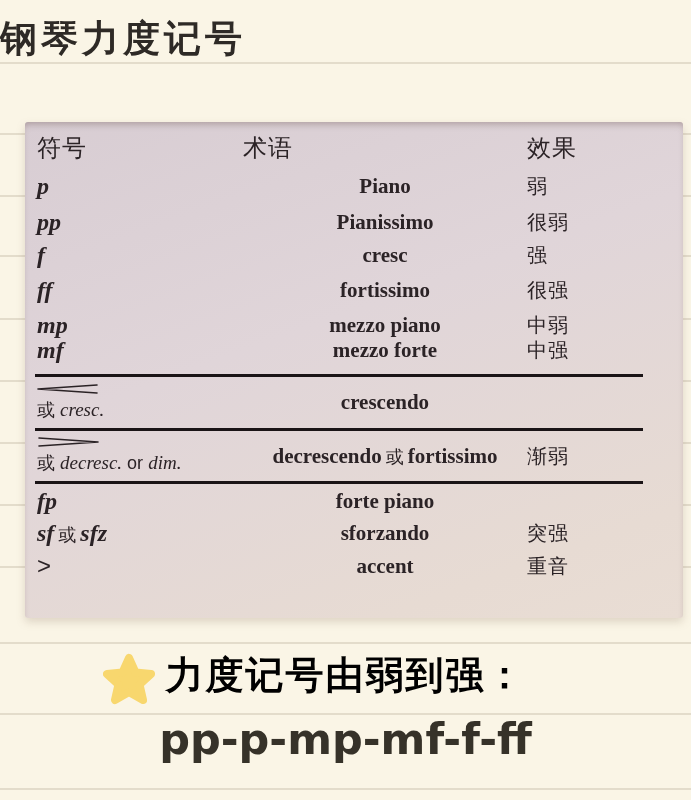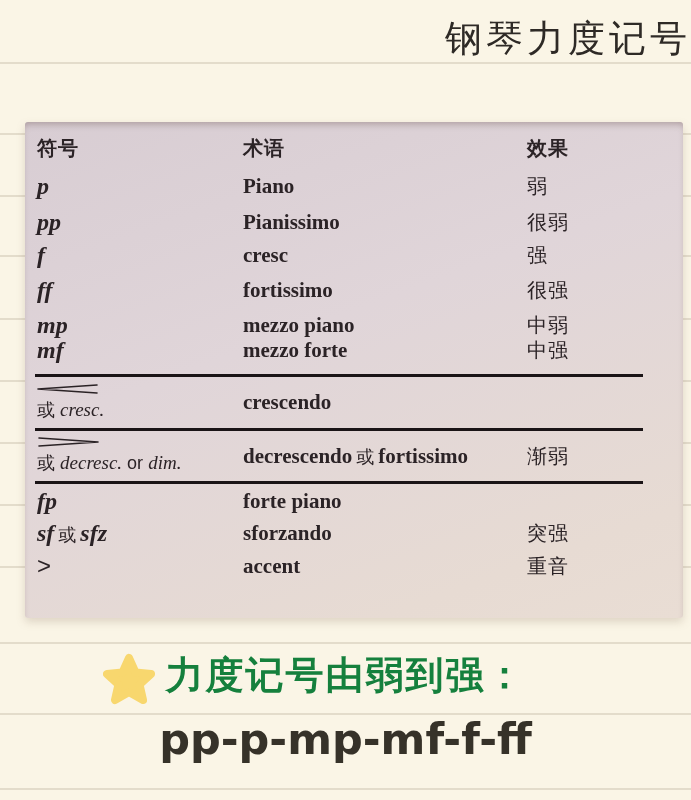--- a/index.html
+++ b/index.html
@@ -3,47 +3,47 @@
 <meta charset="utf-8">
 <style>
   html,body{margin:0;padding:0;}
   .page{
     position:relative; width:691px; height:800px; overflow:hidden;
     background:#faf5e6; color:#2b2326;
     font-family:"Liberation Sans", sans-serif;
   }
   .rule{position:absolute; left:0; right:0; height:2px; background:#ded7c5; opacity:.85;}
   .title{
-    position:absolute; top:14px; left:0; width:100%; text-align:right;
-    font-size:37px; font-weight:400; letter-spacing:4px; color:#2e2a26;
+    position:absolute; top:14px; left:0; width:100%; text-align:left;
+    font-size:37px; font-weight:700; letter-spacing:4px; color:#2e2a26;
   }
   .photo{
     position:absolute; left:25px; top:122px; width:658px; height:496px;
     background:linear-gradient(160deg,#d8cdd3 0%,#e0d5d9 42%,#e7dbd3 85%,#e9ddd4 100%);
     border-radius:3px;
     box-shadow: inset 0 5px 7px -3px rgba(115,92,88,.45), 0 4px 9px rgba(150,130,110,.28);
   }
   .trow{
     position:absolute; left:12px; width:636px;
     display:grid; grid-template-columns:206px 284px 1fr; align-items:center;
   }
-  .hdr{font-size:20px; font-weight:700; letter-spacing:1px;}
+  .hdr{font-size:24px; font-weight:400; letter-spacing:1px;}
   .sym{font-family:"Liberation Serif", serif; font-style:italic; font-weight:700; font-size:24px;}
-  .term{font-family:"Liberation Serif", serif; font-weight:700; font-size:21px;}
+  .term{font-family:"Liberation Serif", serif; font-weight:700; font-size:21px;text-align:center;}
   .eff{font-size:20px; letter-spacing:1px;}
   .cn-join{font-family:"Liberation Sans", sans-serif; font-style:normal; font-weight:400; font-size:18px; padding:0 4px;}
   .cap{font-size:18px; margin-top:4px; color:#2b2326;}
   .cap .it{font-family:"Liberation Serif", serif; font-style:italic; font-size:19px;}
   .symcol{display:flex; flex-direction:column; align-items:flex-start; justify-content:center;}
   .accent-sym{font-size:24px; font-weight:400;}
   .tdiv{position:absolute; left:10px; width:608px; height:3px; background:#1a1416;}
   .star{position:absolute; left:103px; top:653px; width:52px; height:52px;}
   .f1{
     position:absolute; top:650px; left:0; width:100%; text-align:center;
-    font-size:38px; font-weight:600; letter-spacing:2px; color:#15803d;
+    font-size:38px; font-weight:600; letter-spacing:2px; color:#000000;
   }
   .f2{
     position:absolute; top:714px; left:0; width:100%; text-align:center;
     font-family:"DejaVu Sans", sans-serif; font-size:43px; font-weight:700; color:#363229;
   }
   .hairpin{display:block;}
 </style>
 </head>
 <body>
 

